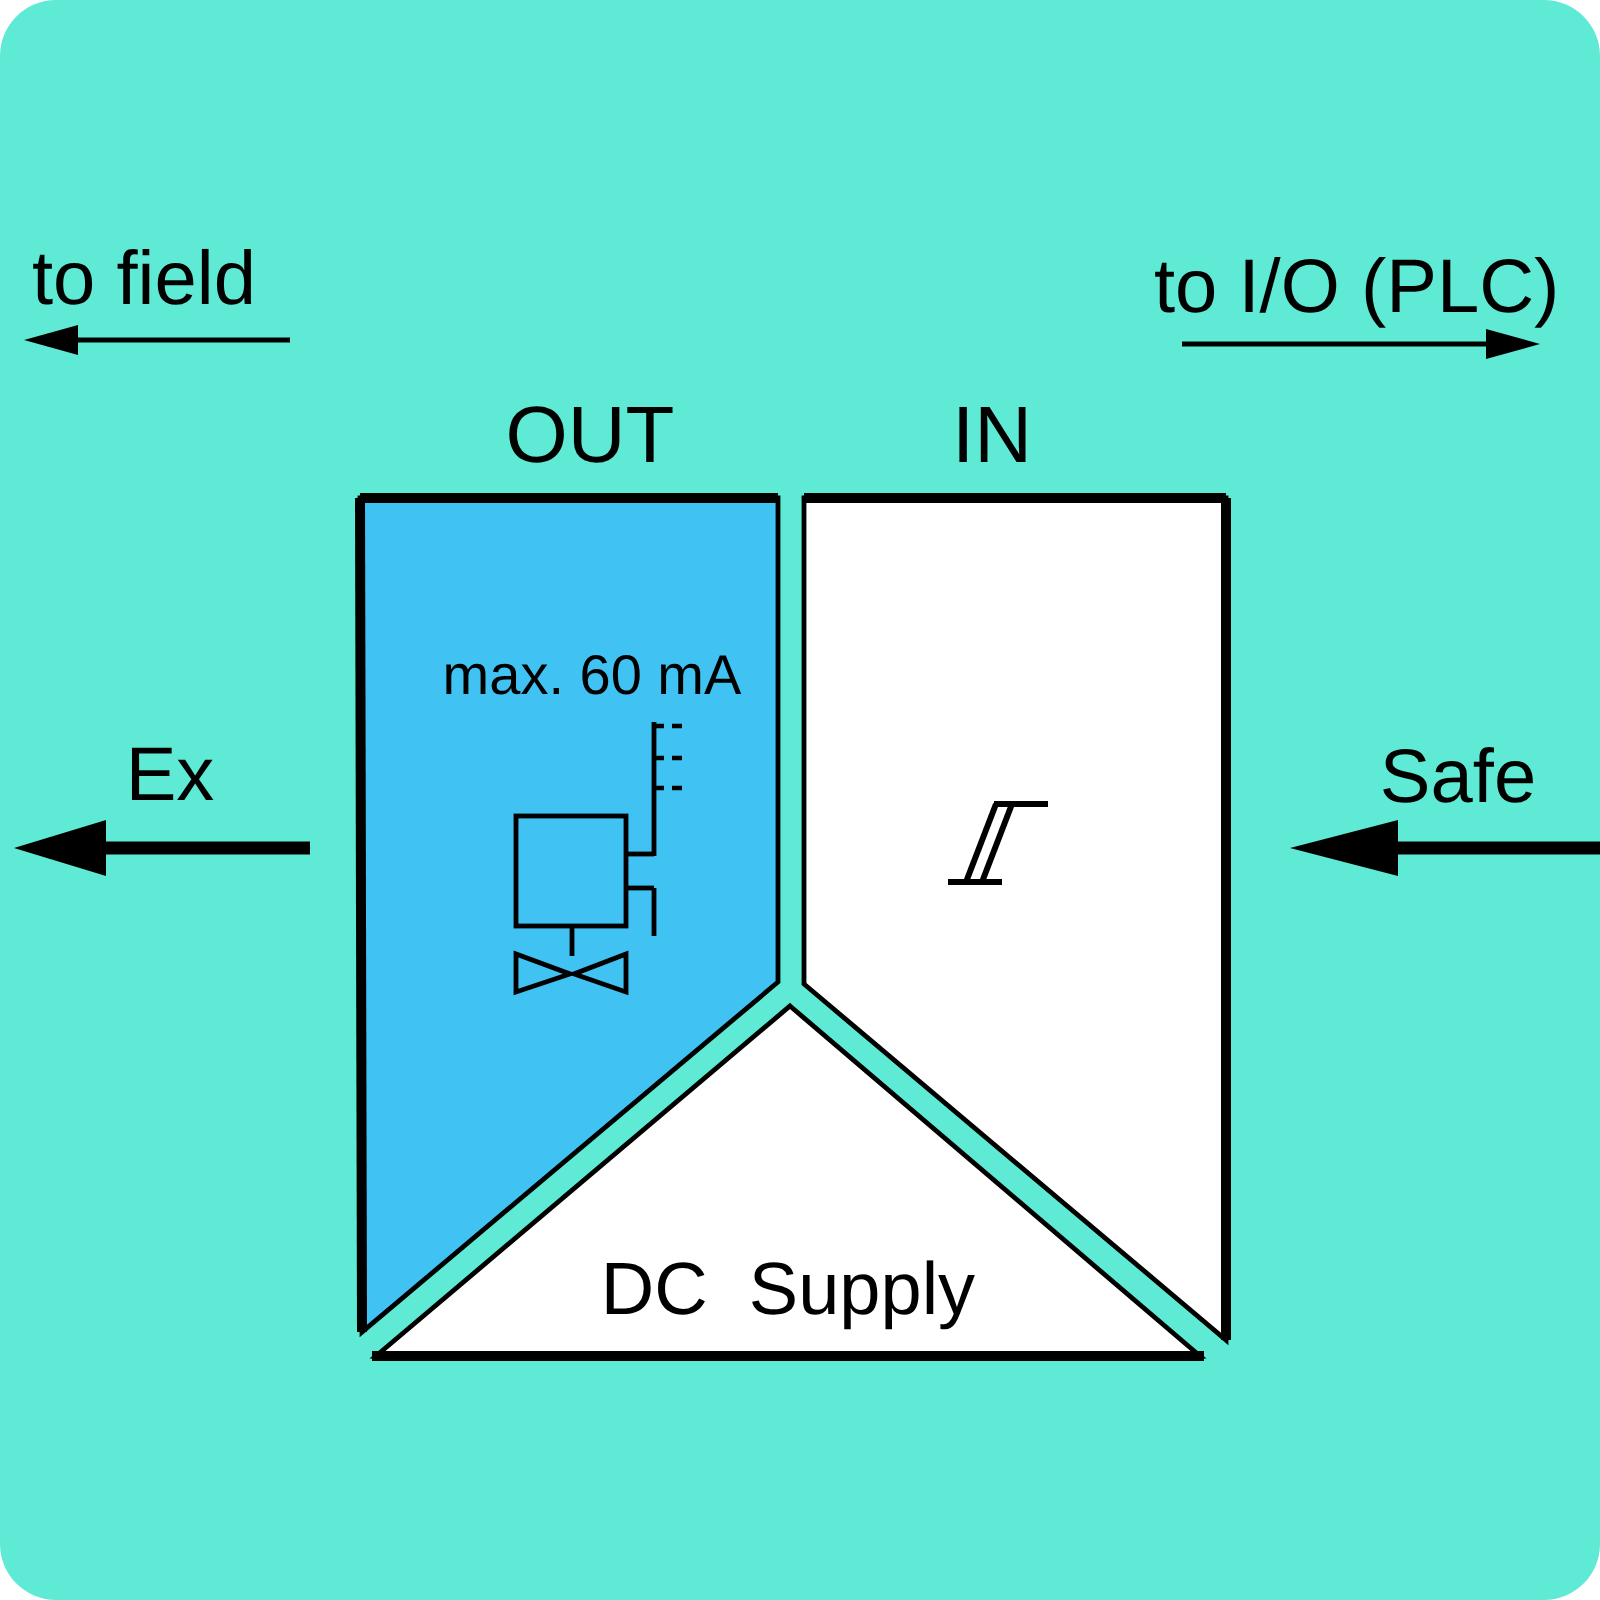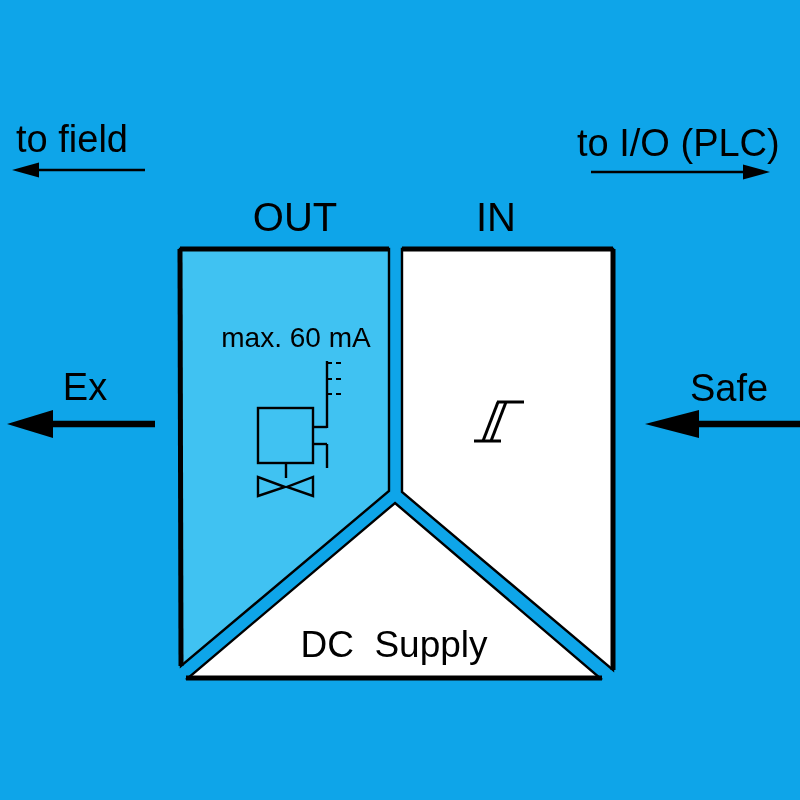--- a/index.html
+++ b/index.html
@@ -4,22 +4,23 @@
 <style>
   html, body {
     margin: 0;
     padding: 0;
     background: #ffffff;
   }
   #stage {
     position: relative;
     width: 800px;
     height: 800px;
-    background: #0ea5e9;
+    background: #5eead4;
     overflow: hidden;
+    border-radius: 28px;
   }
   svg text {
     font-family: "Liberation Sans", sans-serif;
     fill: #000000;
     white-space: pre;
   }
   .t38 { font-size: 38px; }
   .t40 { font-size: 40px; }
   .t37 { font-size: 37px; }
   .t28 { font-size: 28px; }

